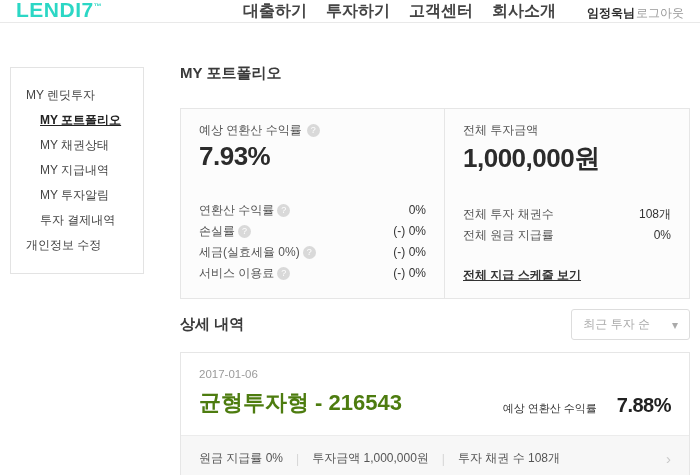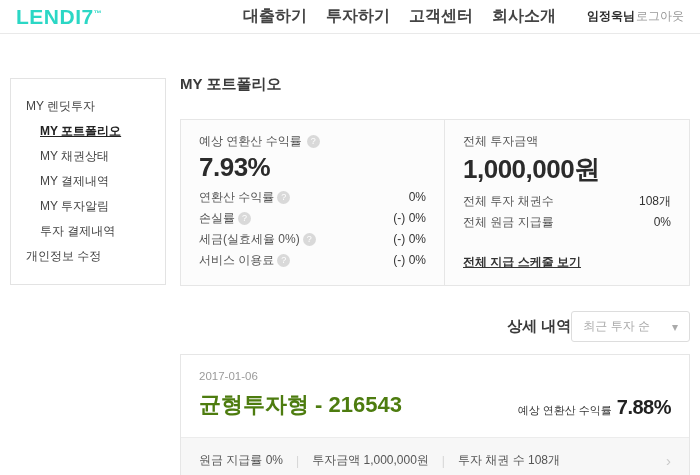--- a/index.html
+++ b/index.html
@@ -4,80 +4,80 @@
 <style>
   * { box-sizing: border-box; }
   html,body { margin:0; padding:0; }
   body {
     width:700px; height:475px; overflow:hidden;
     background:#fff; color:#333;
     font-family:"Liberation Sans","DejaVu Sans",sans-serif;
   }
   
   .navbar {
-    height:34px; display:flex; align-items:center;
+    height:23px; display:flex; align-items:flex-end;
     padding:0 16px; border-bottom:1px solid #e9e9e9;
     background:#fff; position:relative;
   }
   .logo { font-size:21px; font-weight:bold; color:#2bd7c5; letter-spacing:.5px; cursor:pointer; }
   .logo .tm { font-size:8px; vertical-align:super; }
   .nav-links {
     position:absolute; left:243px; display:flex; gap:19px;
     font-size:16px; font-weight:600; color:#444;
   }
   .nav-links span { cursor:pointer; }
   .user-area { margin-left:auto; display:flex; gap:1px; font-size:12px; align-items:center; }
   .user-name { font-weight:bold; color:#2b2b2b; cursor:pointer; }
   .logout { color:#999; cursor:pointer; }
   
   .content { position:relative; height:434px; }
   .sidebar {
-    position:absolute; left:10px; top:44px; width:156px;
+    position:absolute; left:10px; top:44px; width:134px;
     border:1px solid #e3e3e3; background:#fff;
     padding:15px 0 15px 15px; font-size:12px;
   }
   .sidebar-item { line-height:25px; color:#444; cursor:pointer; white-space:nowrap; }
   .sidebar-item.indent { padding-left:14px; }
   .sidebar-item.active { font-weight:bold; color:#222; text-decoration:underline; }
   .main { margin-left:180px; width:510px; padding-top:41px; }
   .page-title { margin:0; font-size:15px; font-weight:bold; color:#3a3a3a; }
   
   .stats-box {
     margin-top:25px; display:flex; border:1px solid #e6e6e6; background:#fcfcfc;
   }
   .stats-col { padding:14px 18px 14px; }
   .stats-col.left { width:263px; }
   .stats-col.right { flex:1; border-left:1px solid #e6e6e6; display:flex; flex-direction:column; }
   .stat-label-row { font-size:12px; color:#555; display:flex; align-items:center; gap:5px; line-height:14px; }
   .help-icon {
     width:13px; height:13px; border-radius:50%; background:#d9d9d9; color:#fff;
     font-size:9px; line-height:13px; text-align:center; flex:0 0 13px; cursor:pointer;
   }
-  .big-value { font-size:26px; font-weight:bold; color:#2b2b2b; margin:4px 0 4px; letter-spacing:-.5px; }
+  .big-value { font-size:26px; font-weight:bold; color:#2b2b2b; margin:4px 0 28px; letter-spacing:-.5px; }
   .stat-row { display:flex; justify-content:space-between; align-items:center; font-size:12px; line-height:21px; color:#555; }
   .stat-row .label { display:flex; align-items:center; gap:3px; }
   .stat-row .value { color:#333; }
   .schedule-link {
     margin-top:21px; font-size:12px; font-weight:bold; color:#333;
     text-decoration:underline; cursor:pointer; align-self:flex-start;text-align:center;
   }
   
-  .section-header { margin-top:25px; display:flex; justify-content:flex-end; align-items:center; }
+  .section-header { margin-top:10px; display:flex; justify-content:space-between; align-items:center; }
   .section-title { margin:0; font-size:15px; font-weight:bold; color:#3a3a3a; }
   .sort-button {
     border:1px solid #ddd; border-radius:3px; background:#fff; color:#aaa;
     font-size:12px; padding:6px 11px; cursor:pointer; display:flex; align-items:center; gap:22px;
     font-family:Liberation Sans, sans-serif;
   }
   .detail-card { margin-top:12px; border:1px solid #e6e6e6; background:#fff; }
   .card-top { padding:15px 18px 17px; display:flex; justify-content:space-between; align-items:flex-end; }
   .card-date { font-size:11.5px; color:#9b9b9b; }
   .card-title { font-size:22px; font-weight:bold; color:#4d7c0f; margin-top:8px; cursor:pointer; }
   .card-yield { font-size:11px; color:#333; white-space:nowrap; padding-bottom:1px; }
-  .card-yield .yield-value { font-size:20px; font-weight:bold; color:#222; margin-left:5px; letter-spacing:-.5px; }
+  .card-yield .yield-value { font-size:20px; font-weight:bold; color:#222; margin-left:20px; letter-spacing:-.5px; }
   .card-footer {
     background:#f7f7f7; border-top:1px solid #ececec; padding:14px 18px;
     display:flex; align-items:center; font-size:12px; color:#555; cursor:pointer;
   }
   .footer-sep { color:#d5d5d5; margin:0 13px; }
   .footer-chevron { margin-left:auto; color:#c9c9c9; font-size:15px; line-height:12px; }
 </style>
 </head>
 <body>
 
@@ -96,21 +96,21 @@
     <span class="logout">로그아웃</span>
   </div>
 </div>
 
 <div class="content">
 
   <div class="sidebar">
     <div class="sidebar-item">MY 렌딧투자</div>
     <div class="sidebar-item indent active">MY 포트폴리오</div>
     <div class="sidebar-item indent">MY 채권상태</div>
-    <div class="sidebar-item indent">MY 결제내역</div>
+    <div class="sidebar-item indent">MY 지급내역</div>
     <div class="sidebar-item indent">MY 투자알림</div>
     <div class="sidebar-item indent">투자 결제내역</div>
     <div class="sidebar-item">개인정보 수정</div>
   </div>
 
   <div class="main">
     <h1 class="page-title">MY 포트폴리오</h1>
 
     <div class="stats-box">
       <div class="stats-col left">

